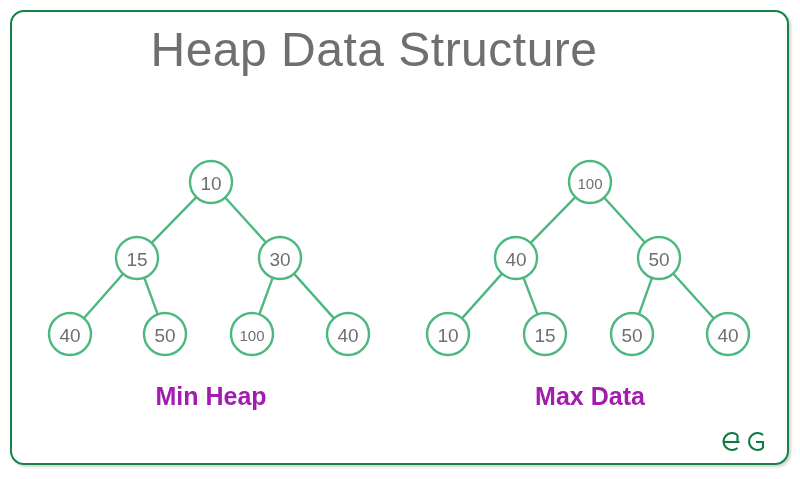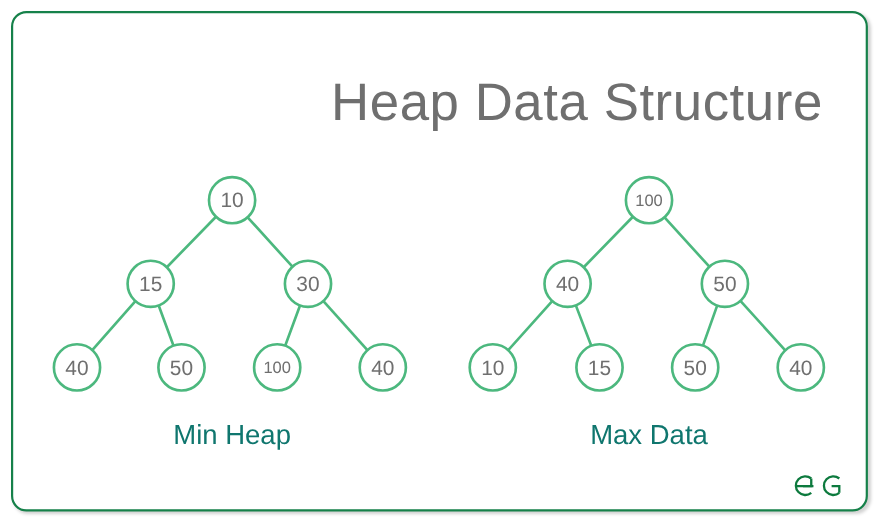--- a/index.html
+++ b/index.html
@@ -29,42 +29,41 @@
     border: 2px solid #16814a;
     border-radius: 14px;
     background: #ffffff;
     box-shadow: 2px 2px 3px rgba(0,0,0,0.18);
   }
   #title {
     position: absolute;
     left: 0;
     top: 22px;
     width: 748px;
-    text-align: right;
+    text-align: center;
     font-size: 48px;
     font-weight: 300;
     color: #6f6f6f;
     letter-spacing: 0.5px;
     white-space: nowrap;
-    margin-top: 44px;
   }
   .tree-svg {
     position: absolute;
     left: 0;
     top: 0;
     width: 800px;
     height: 479px;
     pointer-events: none;
   }
   .heap-label {
     position: absolute;
     text-align: center;
     font-size: 25px;
-    font-weight: normal;
-    color: #0f766e;
+    font-weight: bold;
+    color: #a21caf;
     white-space: nowrap;
     transform: translateX(-50%);
   }
   #logo {
     position: absolute;
     left: 718px;
     top: 426px;
     width: 52px;
     height: 30px;
     color: #0d7a3e;

